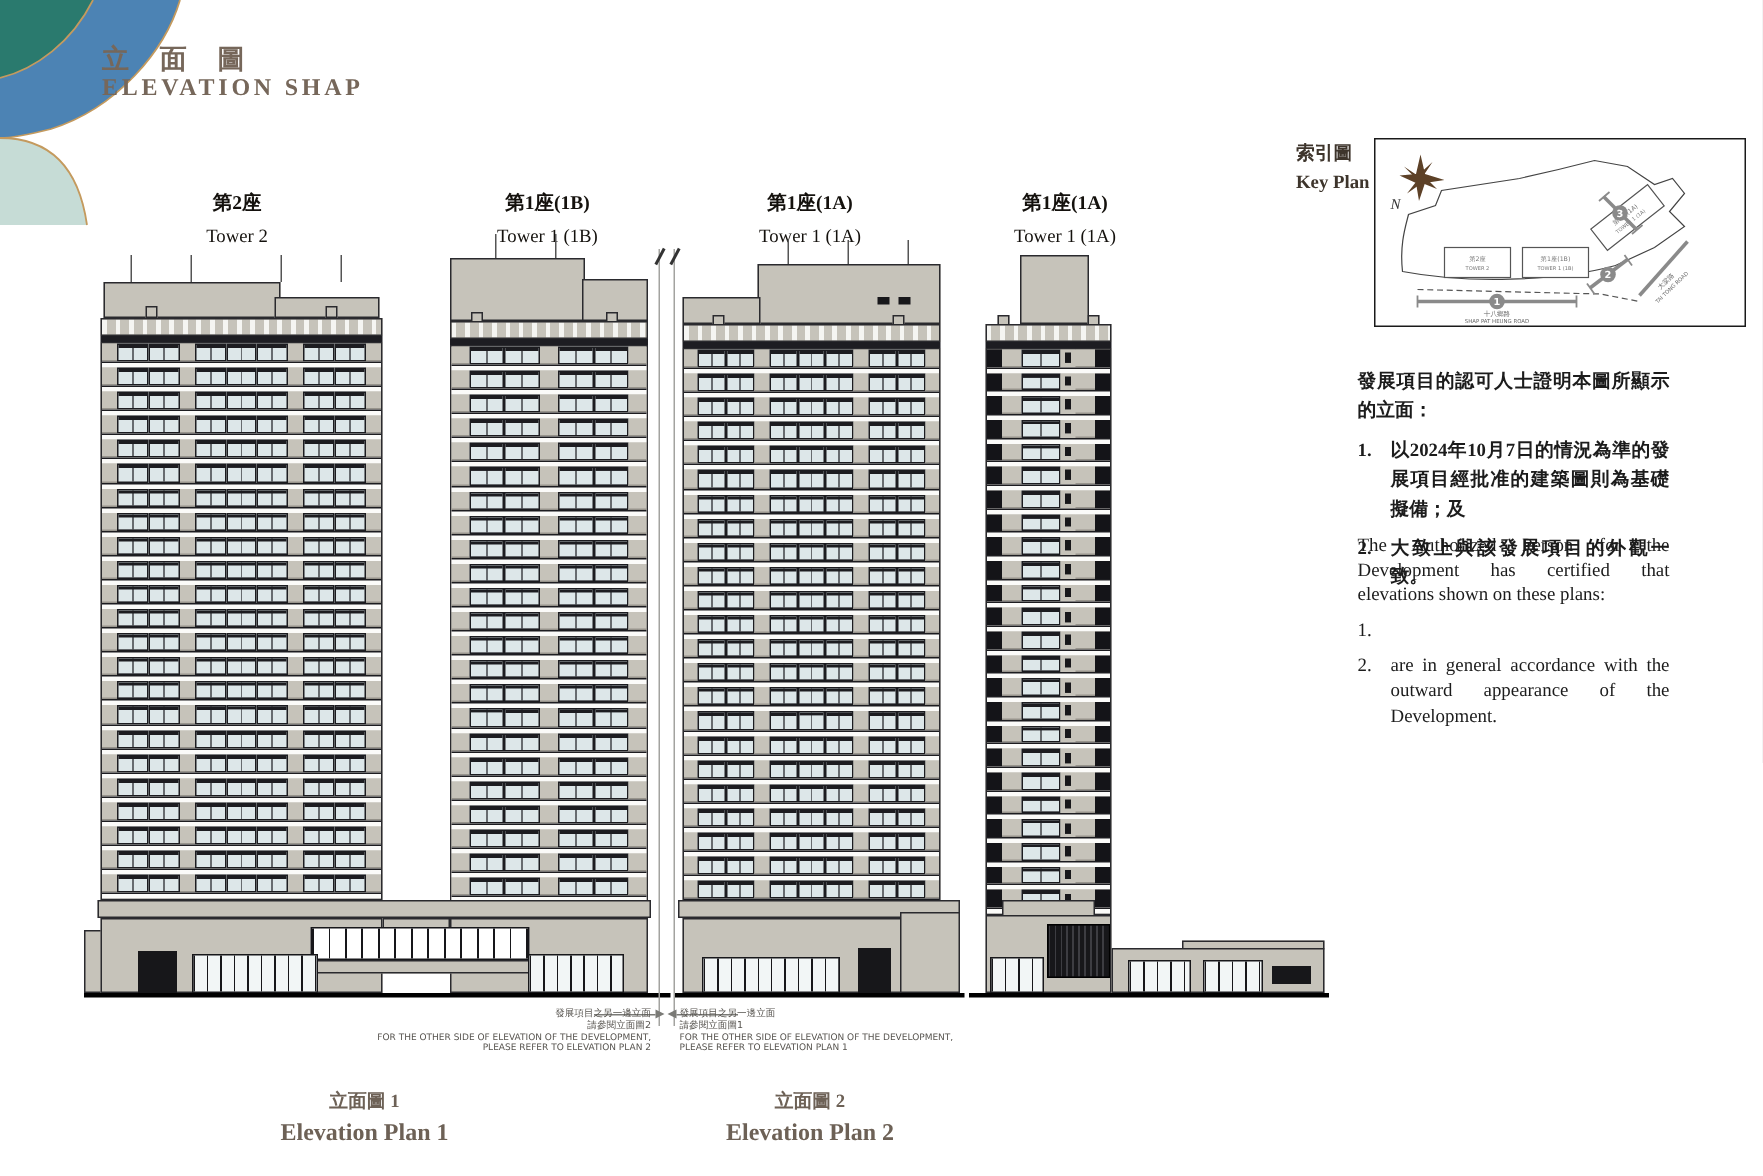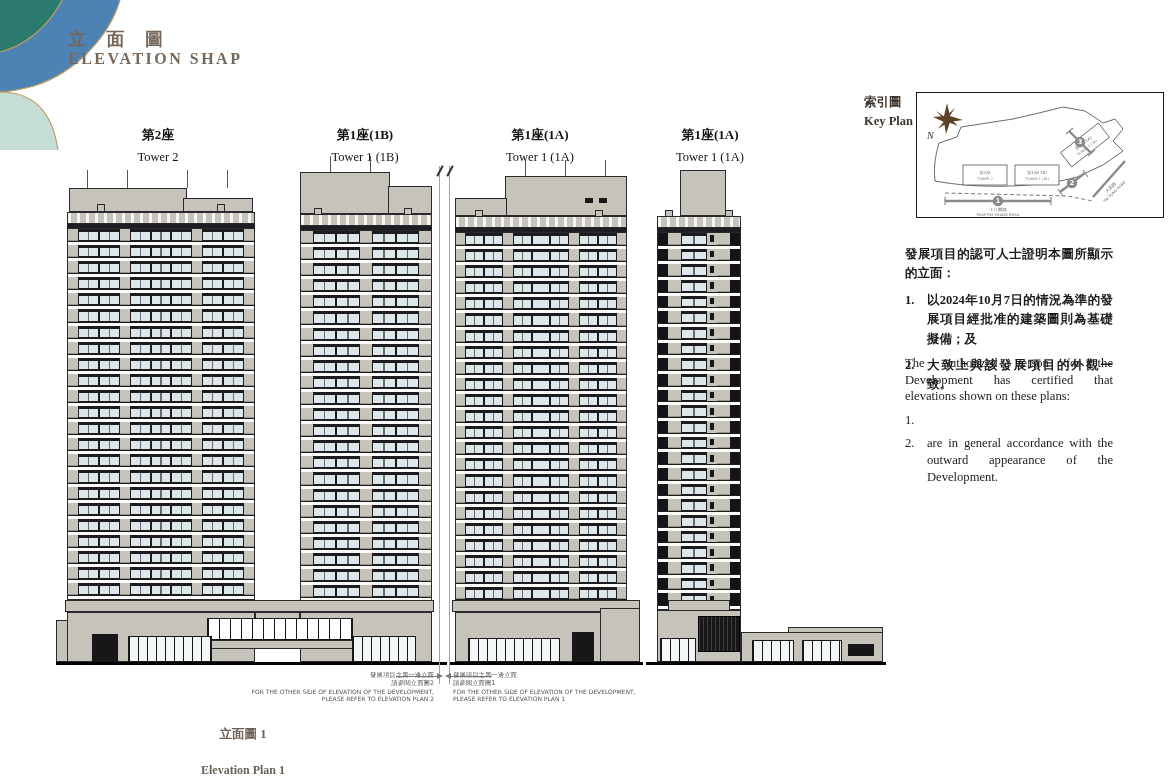--- a/index.html
+++ b/index.html
@@ -35,21 +35,21 @@
   .cert-en{left:905px;top:355px;font-size:12.6px;line-height:1.32}
   .cert .row{display:flex;margin-top:7px}
   .cert .no{width:22px;flex:none}
   .cert .it{flex:1;text-align:justify}
   
   .tlabel{position:absolute;width:190px;text-align:center;color:#14110d}
   .t-zh{font-size:13px;font-weight:600}
   .t-en{font-size:12.5px;margin-top:6px}
   .plabel{position:absolute;width:200px;text-align:center;color:#6d6156;font-weight:bold}
   .p-zh{font-size:12.5px}
-  .p-en{font-size:12px;margin-top:20px}
+  .p-en{font-size:16px;margin-top:4px}
   
   .figure{position:absolute;inset:0}
   .fr{position:absolute;box-sizing:border-box}
   .wall{background:var(--wall);border:1px solid var(--line)}
   .ink{background:var(--ink)}
   .sf{background:#f2f6f6;border:1px solid var(--ink);
       background-image:repeating-linear-gradient(to right,var(--ink) 0 1px,transparent 1px 9px)}
   .glz{background:#fff;border:1px solid var(--ink);
       background-image:repeating-linear-gradient(to right,var(--ink) 0 1px,transparent 1px 11px)}
   .lv{background:#17171a;border:1px solid #000;
@@ -1576,14 +1576,18 @@
     <div class="z">發展項目之另一邊立面</div>
     <div class="z">請參閱立面圖1</div>
     <div>FOR THE OTHER SIDE OF ELEVATION OF THE DEVELOPMENT,</div>
     <div>PLEASE REFER TO ELEVATION PLAN 1</div>
   </div>
 
   <div class="plabel" style="left:143px;top:726px">
     <div class="p-zh">立面圖 1</div>
     <div class="p-en">Elevation Plan 1</div>
   </div>
+  <div class="plabel" style="left:440px;top:726px">
+    <div class="p-zh">立面圖 2</div>
+    <div class="p-en">Elevation Plan 2</div>
+  </div>
 
 </div>
 
 </body></html>

